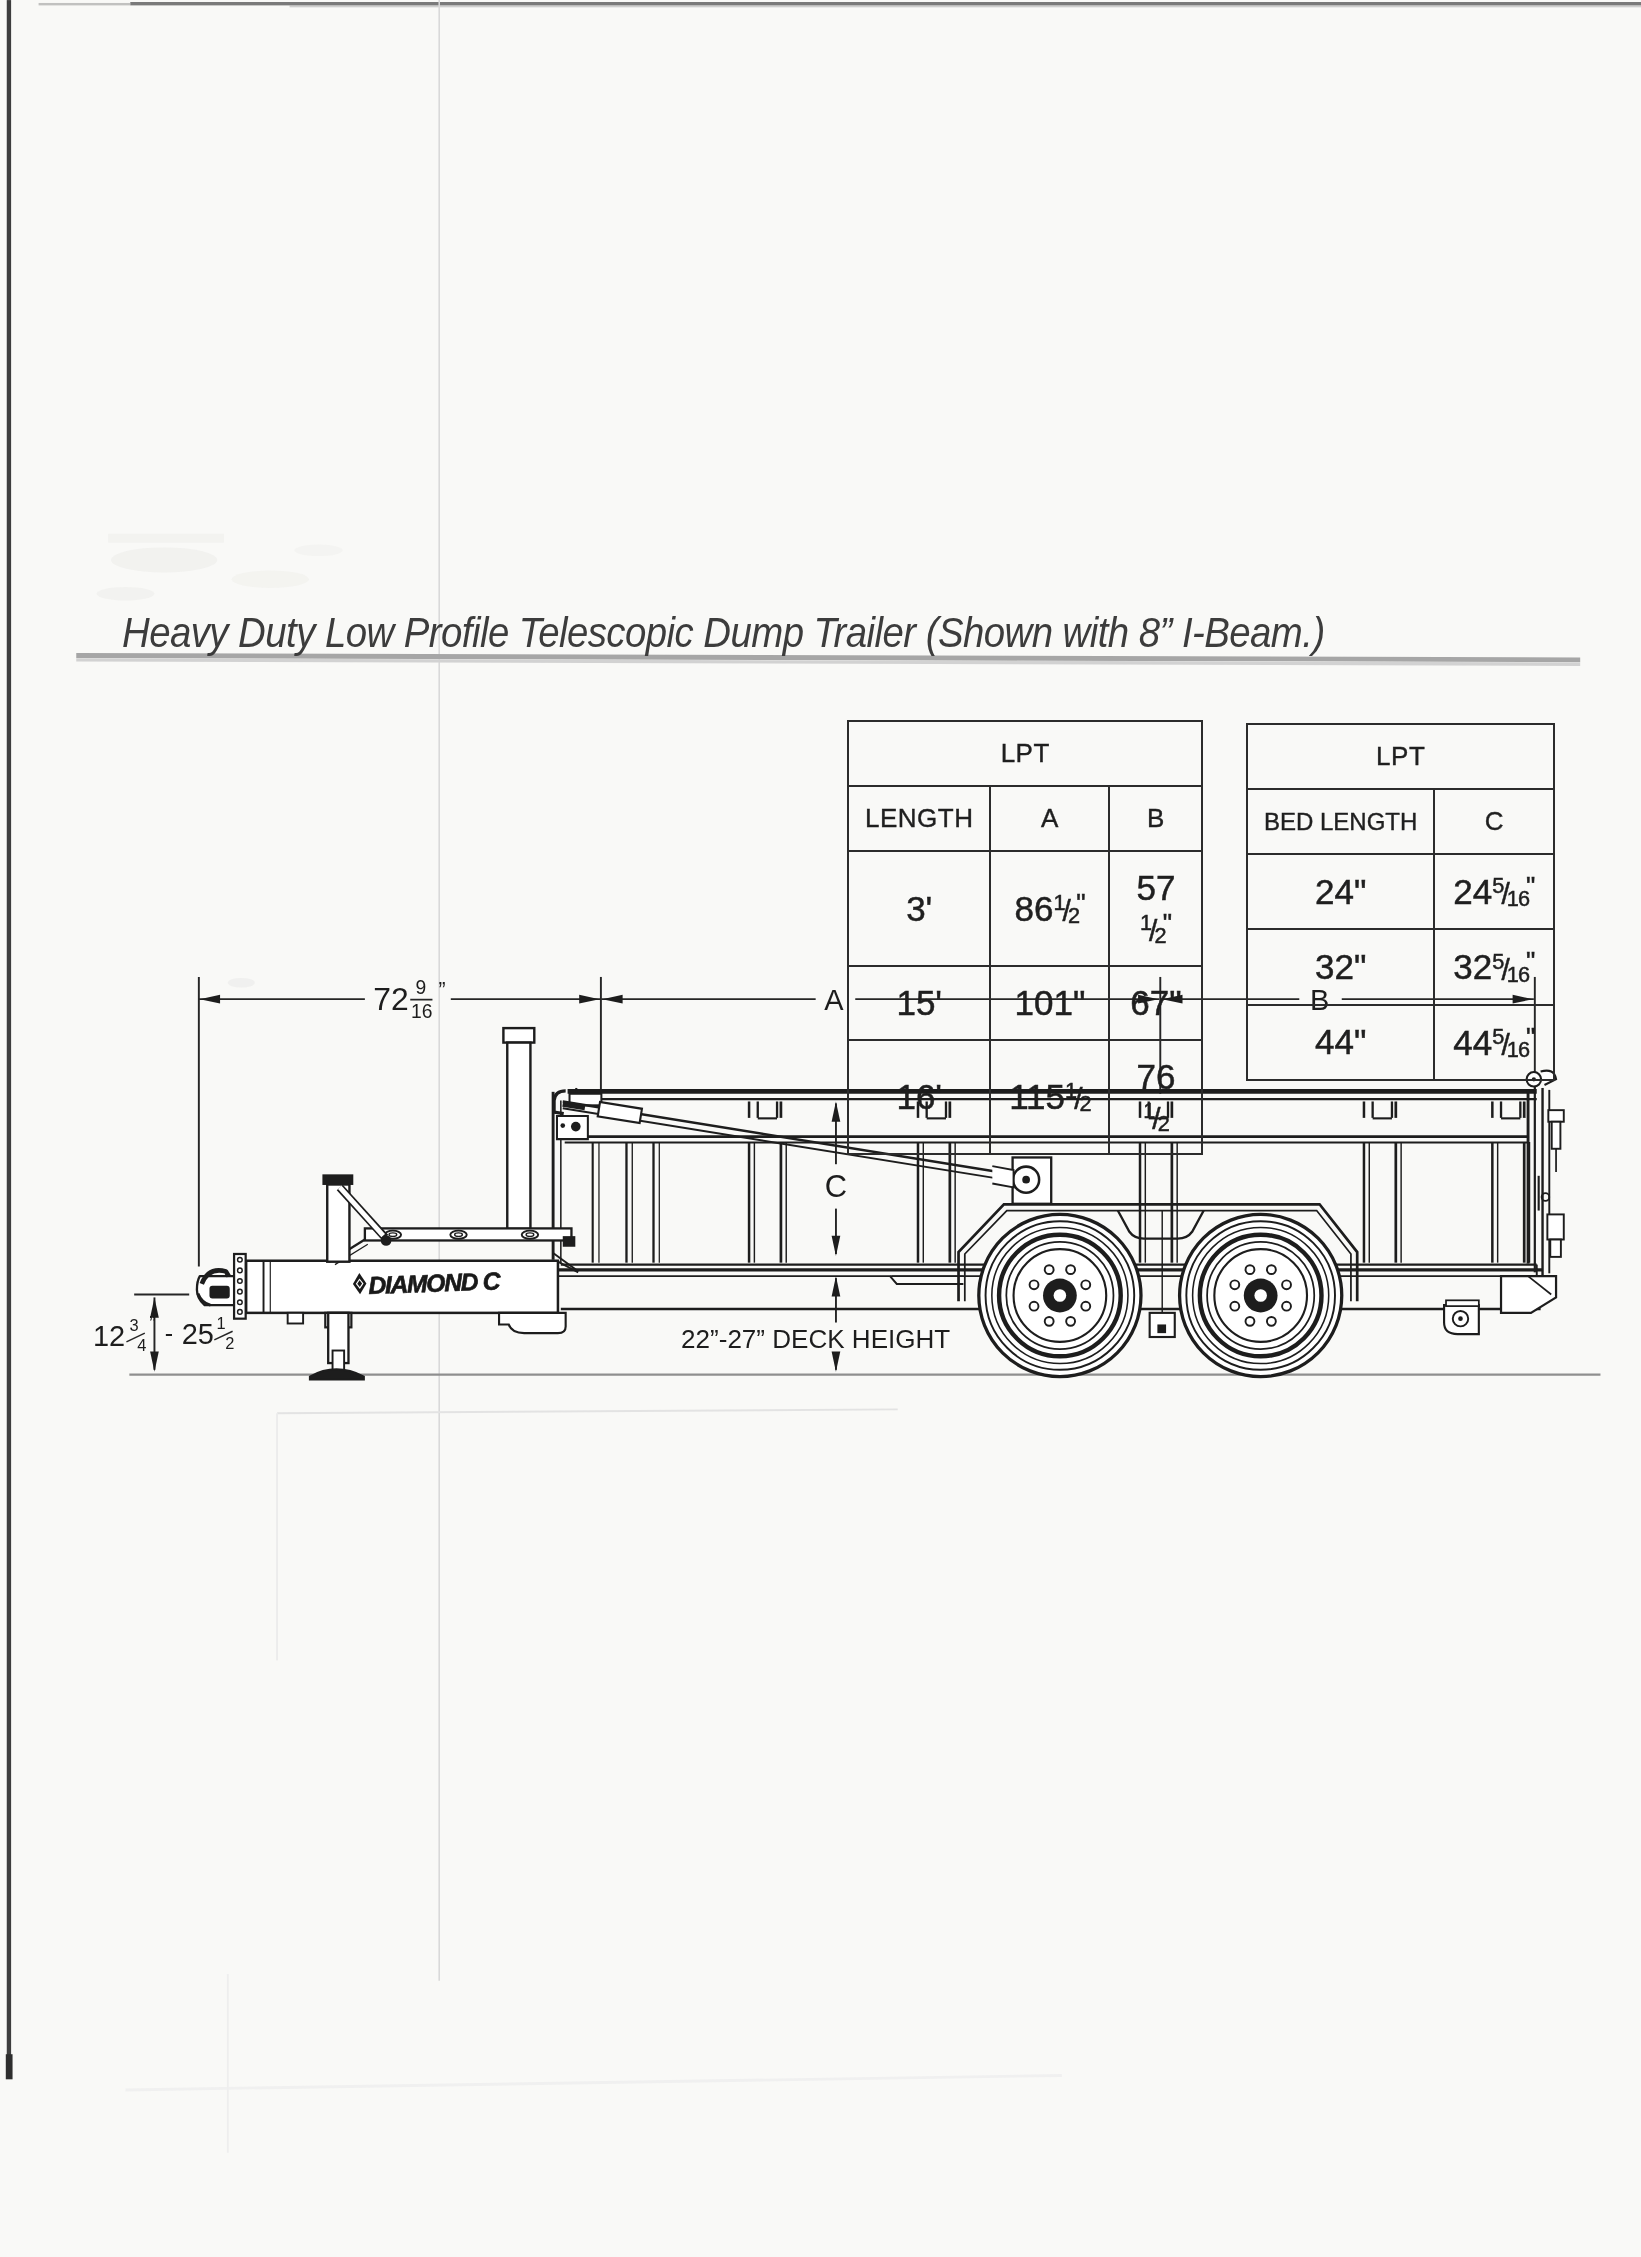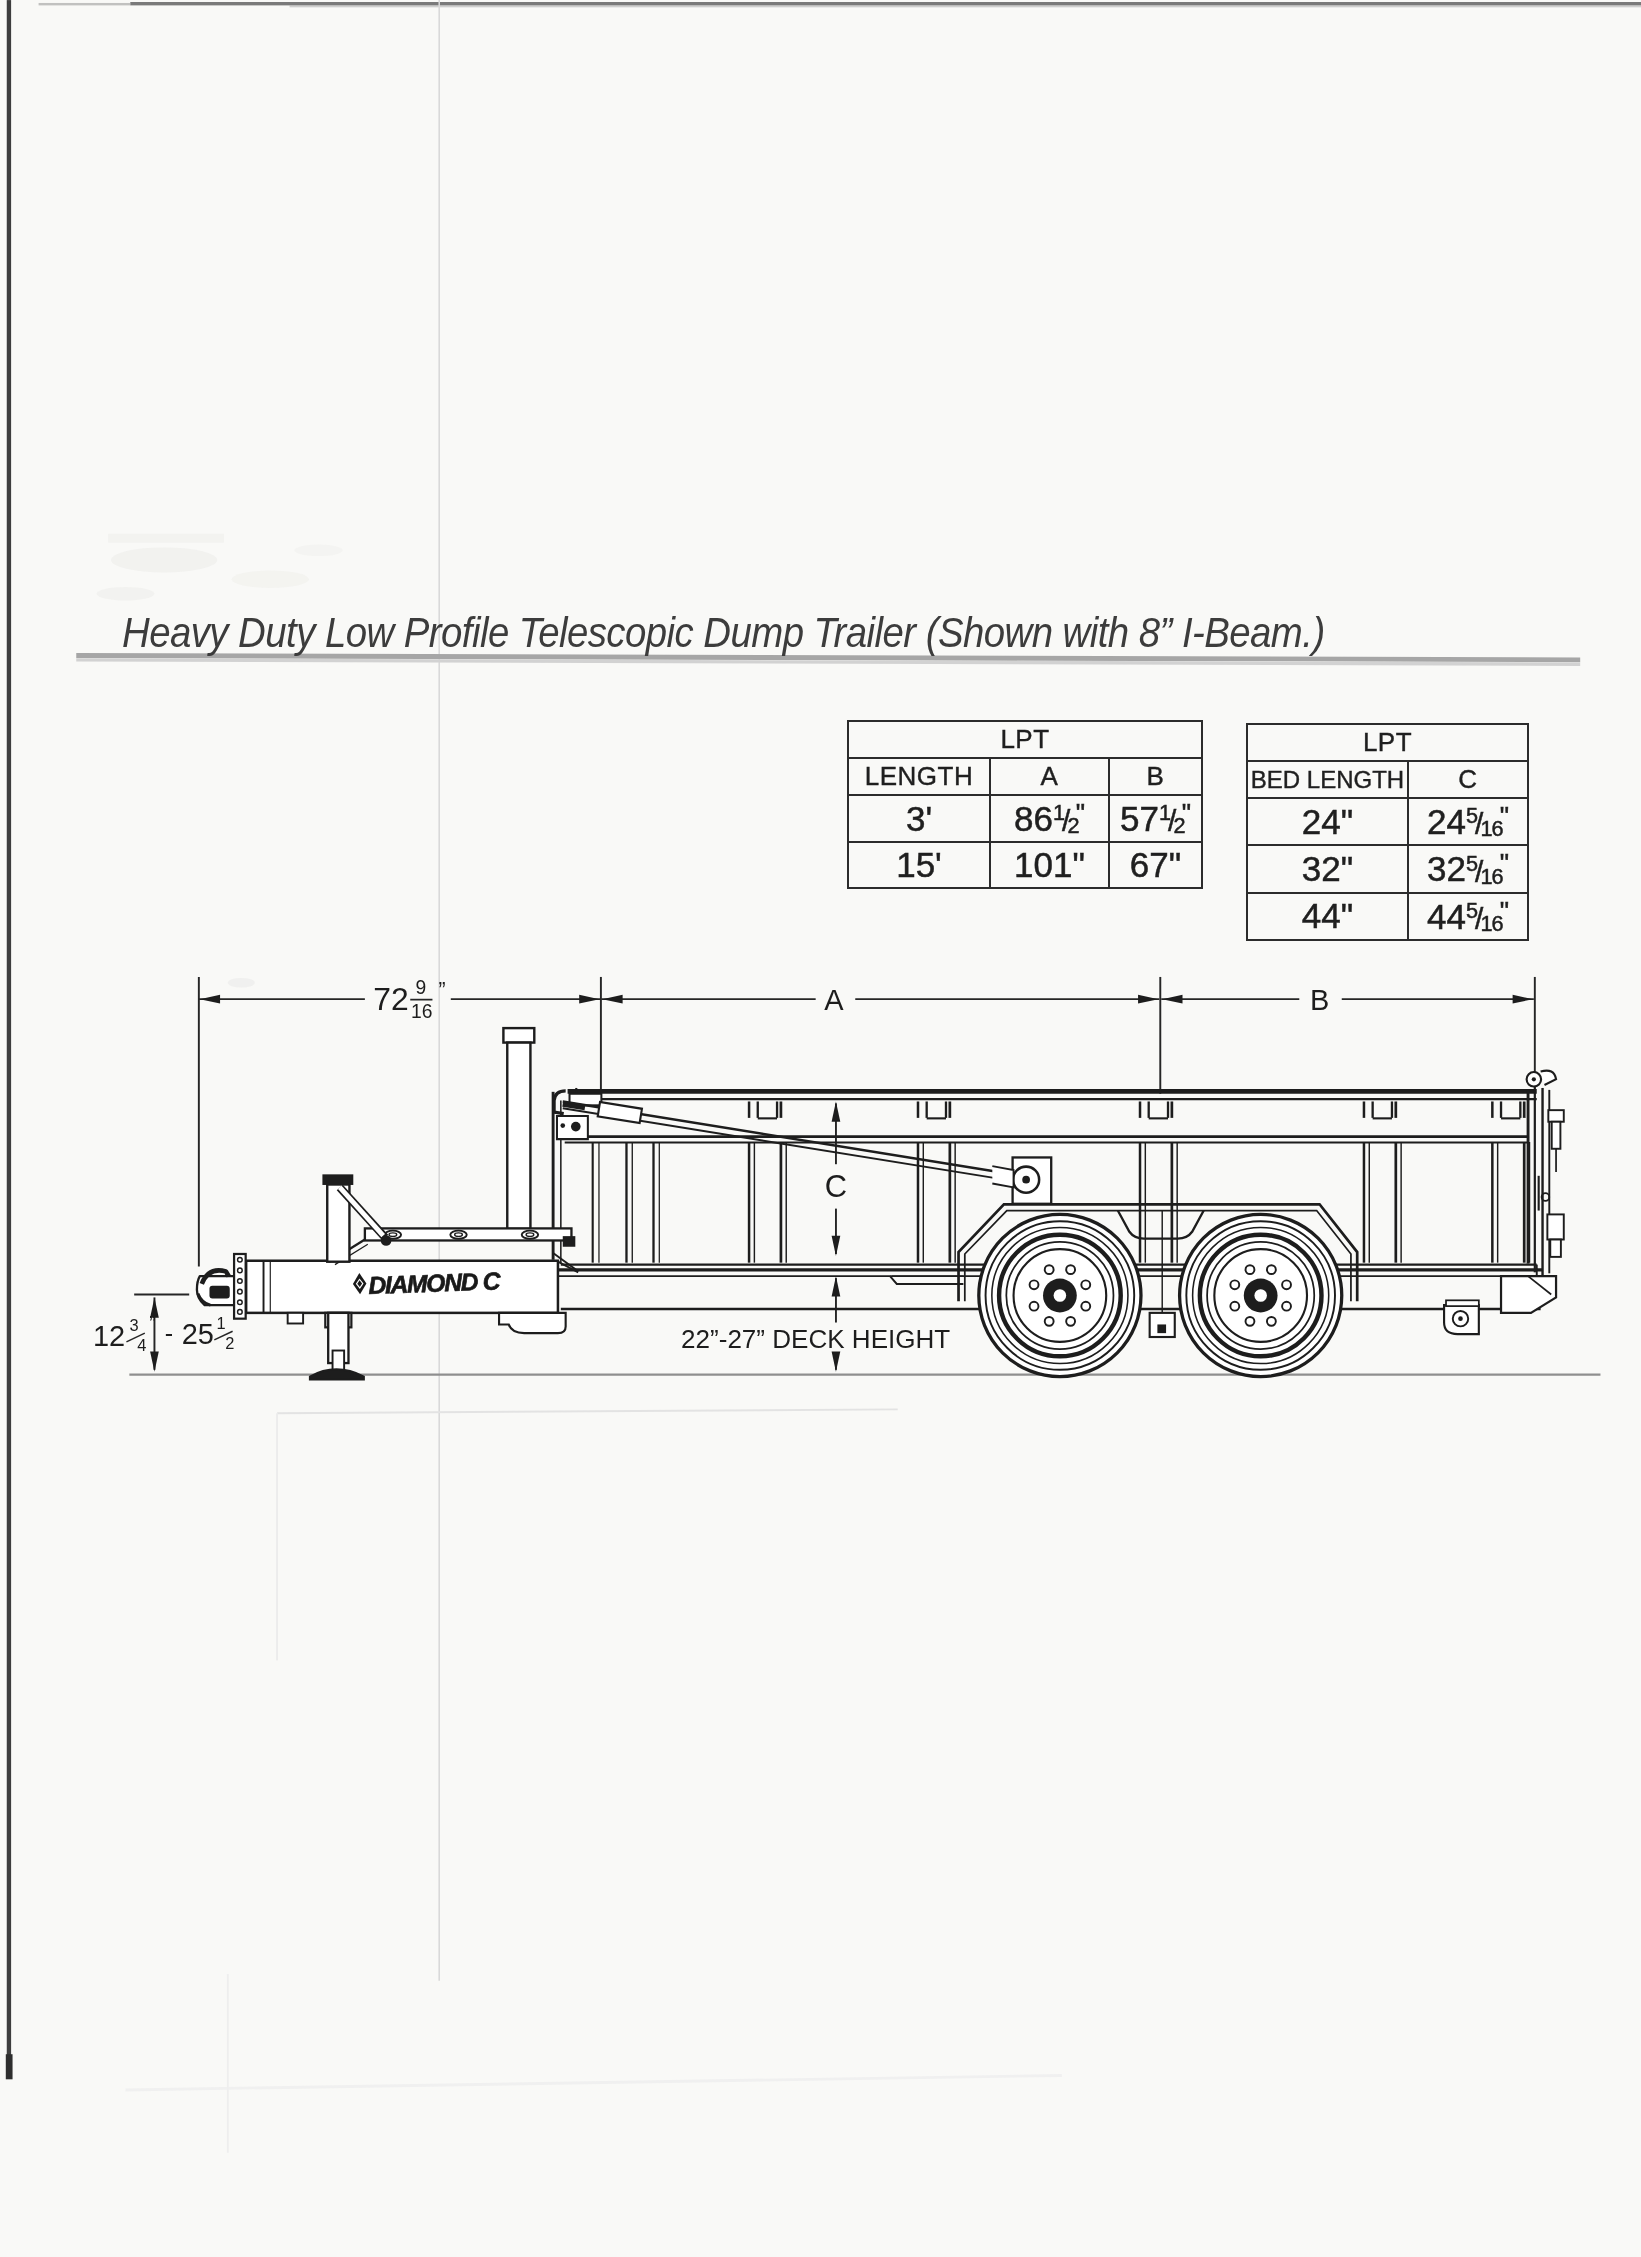--- a/index.html
+++ b/index.html
@@ -3,21 +3,21 @@
 <meta charset="utf-8">
 <style>
   html,body{margin:0;padding:0;}
   body{width:1641px;height:2257px;background:#f9f9f7;position:relative;overflow:hidden;
        font-family:"Liberation Sans", sans-serif;}
   .abs{position:absolute;}
   #title{left:122px;top:609px;font-size:42px;font-style:italic;color:#3c3c3c;
          white-space:nowrap;transform-origin:left top;transform:scaleX(0.9135);
          letter-spacing:-0.6px;}
   table{border-collapse:collapse;table-layout:fixed;color:#1f1f1f;}
-  td{border:2.5px solid #2c2c2c;text-align:center;vertical-align:middle;padding:2px;
+  td{border:2.5px solid #2c2c2c;text-align:center;vertical-align:middle;padding:16px;
      overflow:hidden;}
   #t1{left:847px;top:720px;}
   #t2{left:1246px;top:723px;}
   .hd{font-size:26px;letter-spacing:0.5px;-webkit-text-stroke:0.4px #1f1f1f;}
   .bh{font-size:24px;letter-spacing:0;white-space:nowrap;}
   .dt{font-size:35px;-webkit-text-stroke:0.5px #1f1f1f;}
   .f{display:inline-block;white-space:nowrap;}
   .fn{font-size:62%;vertical-align:42%;letter-spacing:-1px;}
   .fs{font-size:85%;margin:0 -2.9px 0 -1.9px;}
   .fd{font-size:62%;vertical-align:-6%;letter-spacing:-1px;}
@@ -306,20 +306,25 @@
   <tr style="height:42px">
         <td class="dt">3'</td>
         <td class="dt">86<span class="f"><span class="fn">1</span><span class="fs">/</span><span class="fd">2</span></span><span class="q">"</span></td>
         <td class="dt">57<span class="f"><span class="fn">1</span><span class="fs">/</span><span class="fd">2</span></span><span class="q">"</span></td>
       </tr>
   <tr style="height:41px">
         <td class="dt">15'</td>
         <td class="dt">101"</td>
         <td class="dt">67"</td>
       </tr>
+  <tr style="height:44px">
+        <td class="dt">16'</td>
+        <td class="dt">115<span class="f"><span class="fn">1</span><span class="fs">/</span><span class="fd">2</span></span></td>
+        <td class="dt">76<span class="f"><span class="fn">1</span><span class="fs">/</span><span class="fd">2</span></span></td>
+      </tr>
 </tbody>
   </table>
 
 <table id="t2" class="abs">
   <colgroup>
       <col style="width:161px">
       <col style="width:120px">
     </colgroup>
   <tbody>
       <tr style="height:31px">

